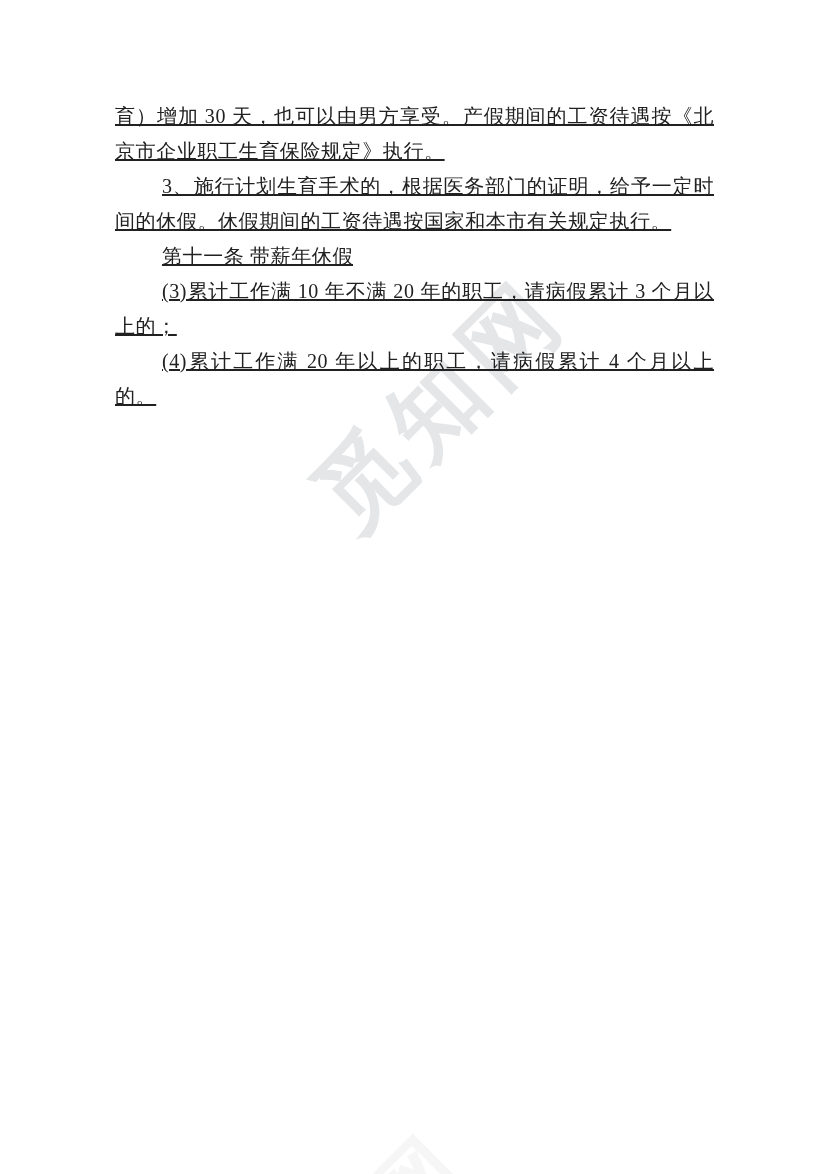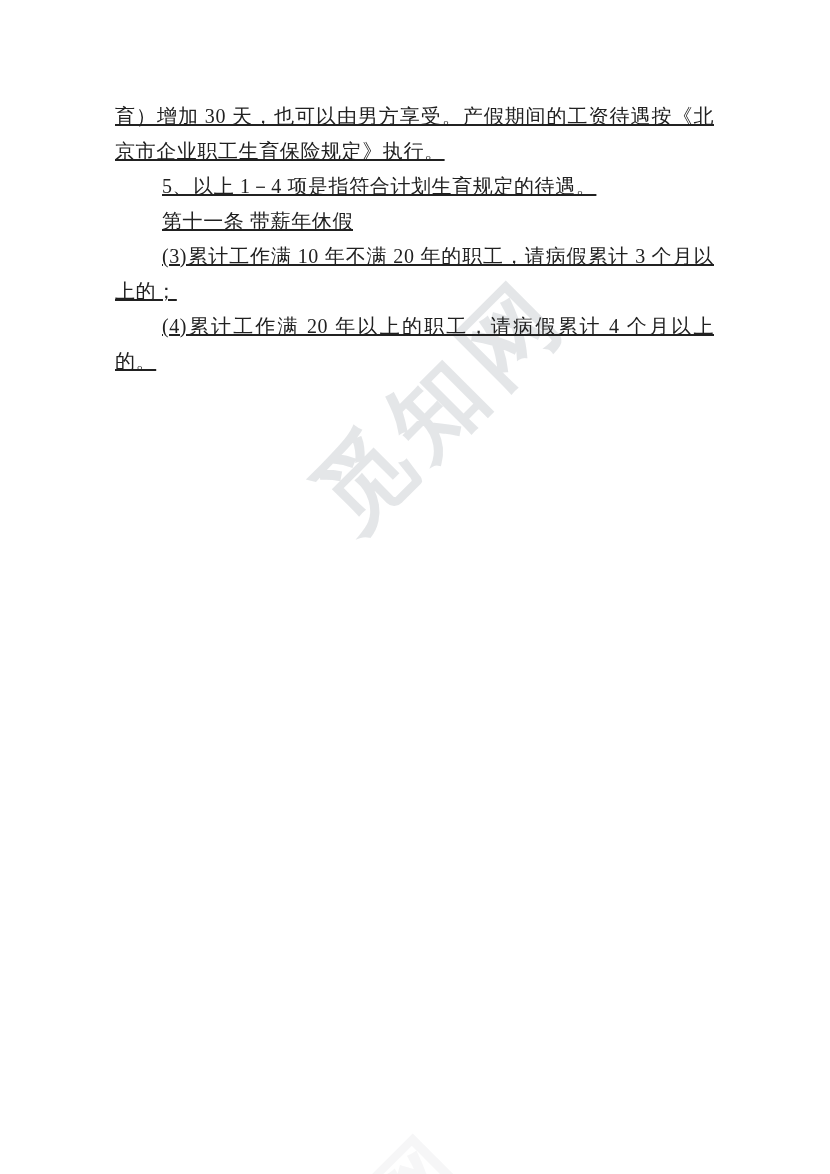--- a/index.html
+++ b/index.html
@@ -65,19 +65,19 @@
 <body>
 
 <div class="page">
 
   <div class="watermark wm-main">觅知网</div>
 
   <div class="watermark wm-bottom">觅知网</div>
 
   <div class="content">
     <p class="para">育）增加 30 天，也可以由男方享受。产假期间的工资待遇按《北京市企业职工生育保险规定》执行。</p>
-    <p class="para indent">5、以上 1－4 项是指符合计划生育规定的待遇。</p>
+    <p class="para indent">3、施行计划生育手术的，根据医务部门的证明，给予一定时间的休假。休假期间的工资待遇按国家和本市有关规定执行。</p>
     <p class="para indent">第十一条 带薪年休假</p>
     <p class="para indent">(3)累计工作满 10 年不满 20 年的职工，请病假累计 3 个月以上的；</p>
     <p class="para indent">(4)累计工作满 20 年以上的职工，请病假累计 4 个月以上的。</p>
   </div>
 
 </div>
 
 </body></html>

